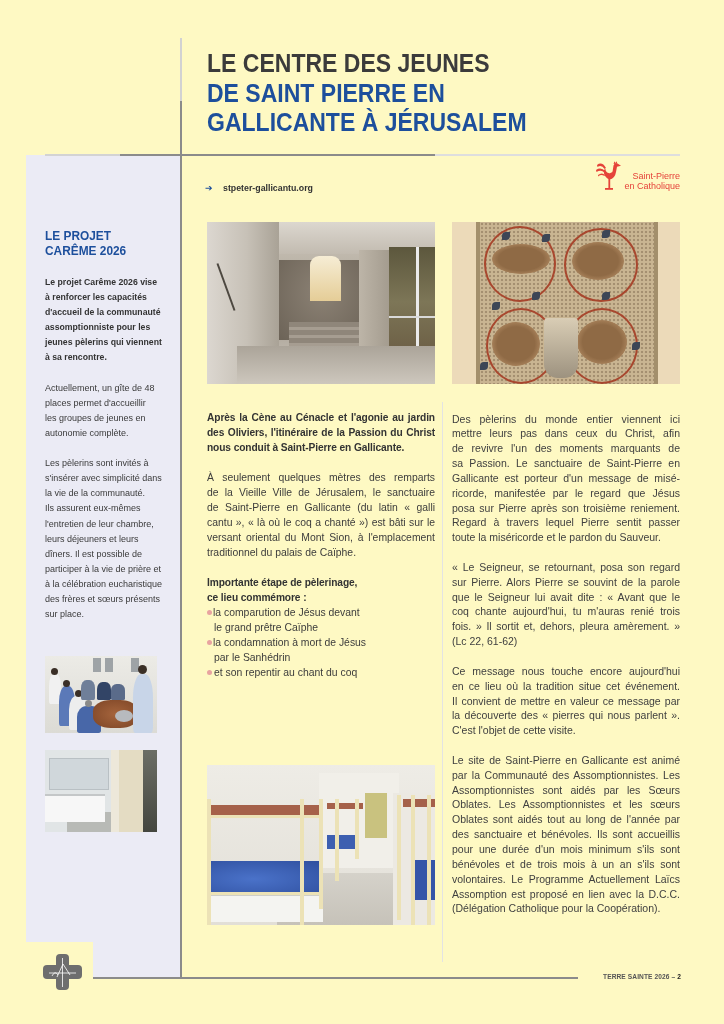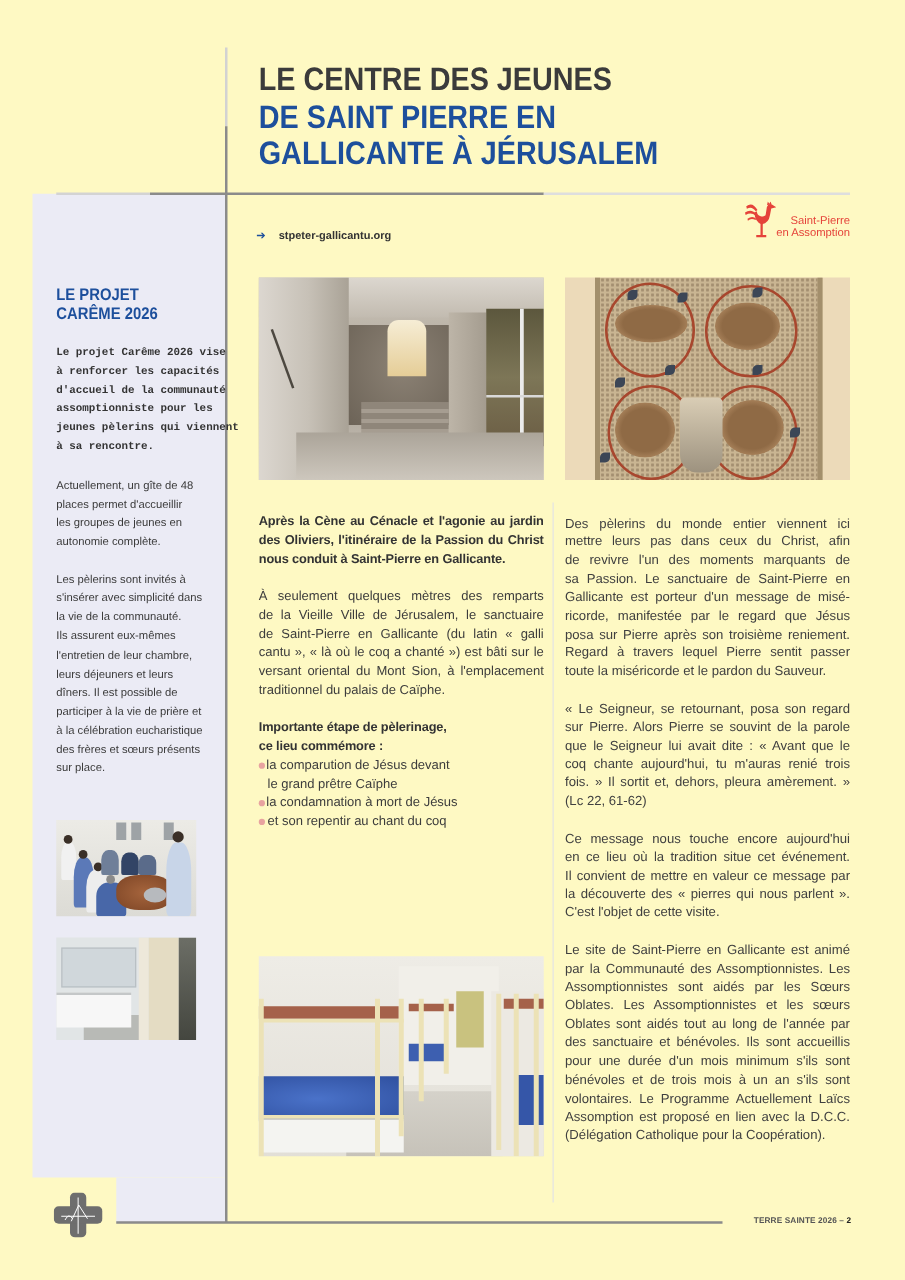--- a/index.html
+++ b/index.html
@@ -86,21 +86,21 @@
   .bath-floor { left:22px; top:62px; width:48px; height:20px; background:#b8bab6; }
   .bath-frame { left:66px; top:0; width:8px; height:82px; background:#ede8da; }
   .bath-door { left:74px; top:0; width:24px; height:82px; background:#e4dcc3; }
   .bath-gap { left:98px; top:0; width:14px; height:82px; background:linear-gradient(180deg,#6c6e66,#44463f); }
 
   
   .side-heading { left:45px; top:228px; margin:0; font-size:13.5px; line-height:15px; font-weight:bold; color:#1d4f9c;
                   white-space:nowrap; transform:scaleX(0.88); transform-origin:left top; }
   .side-text { left:45px; top:275px; width:130px; color:#3a3a3a; }
   .side-p { margin:0 0 15.1px 0; font-size:9px; line-height:15.1px; white-space:nowrap; }
-  .side-p.strong { font-weight:bold; font-size:8.7px; color:#333333;font-family:Liberation Mono, monospace; }
+  .side-p.strong { font-weight:bold; font-size:8.7px; color:#333333; }
 
   
   .left-col { left:207px; top:410px; width:228px; color:#3c3c3c; font-size:10.4px; line-height:15px; }
   .lc-p { margin:0 0 15px 0; }
   .lc-p.bold { font-weight:bold; font-size:10.2px; letter-spacing:-0.1px; color:#333333; }
   .lc-heading { font-weight:bold; font-size:10.2px; letter-spacing:-0.1px; color:#333333; }
   .jl .line { text-align:justify; text-align-last:justify; }
   .jl .line.last { text-align-last:left; }
   .bullet { position:relative; padding-left:6px; }
   .bullet .dot { position:absolute; left:0; top:5px; width:5px; height:5px; border-radius:50%; background:#e8a3a0; }
@@ -146,21 +146,21 @@
       <path d="M2 14 Q6 11 9 14 L8.4 15 Q5 13 2.3 15.5 Z"></path>
       <path d="M7.5 9 Q8 17 13.5 18.5 Q19 17.5 20 11 L18 9 Q16 13 12.5 12 Q9.5 11 9.5 8 Z"></path>
       <path d="M16.5 11 L17.5 4.5 Q18.5 1.5 21.5 2.5 L25 4.8 L21 5.8 L20 11 Z"></path>
       <path d="M17.6 3 L18.3 0.2 L19.4 2 L20.5 0.2 L21.3 2.6 Z"></path>
       <rect x="12.4" y="17.5" width="1.8" height="10"></rect>
       <path d="M9 27 H17 V28.8 H9 Z"></path>
     </g>
   </svg>
   <div class="abs logo-text">
     <div>Saint-Pierre</div>
-    <div>en Assomption</div>
+    <div>en Catholique</div>
   </div>
 
   <div class="photo ph-cave">
     <div class="cave-ceiling"></div>
     <div class="cave-leftwall"></div>
     <div class="cave-crack"></div>
     <div class="cave-passage"></div>
     <div class="cave-opening"></div>
     <div class="cave-steps"></div>
     <div class="cave-pillar"></div>
@@ -298,20 +298,21 @@
         <div class="line last">ce lieu commémore :</div>
       </div>
     <div class="bullet">
       <span class="dot"></span>
       <div>la comparution de Jésus devant</div>
       <div class="l2">le grand prêtre Caïphe</div>
     </div>
     <div class="bullet">
       <span class="dot"></span>
       <div>la condamnation à mort de Jésus</div>
+      <div class="l2">par le Sanhédrin</div>
     </div>
     <div class="bullet">
       <span class="dot"></span>
       <div class="l2">et son repentir au chant du coq</div>
     </div>
   </div>
 
   <div class="abs right-col">
     <div class="rc-p jl">
         <div class="line">Des pèlerins du monde entier viennent ici</div>

